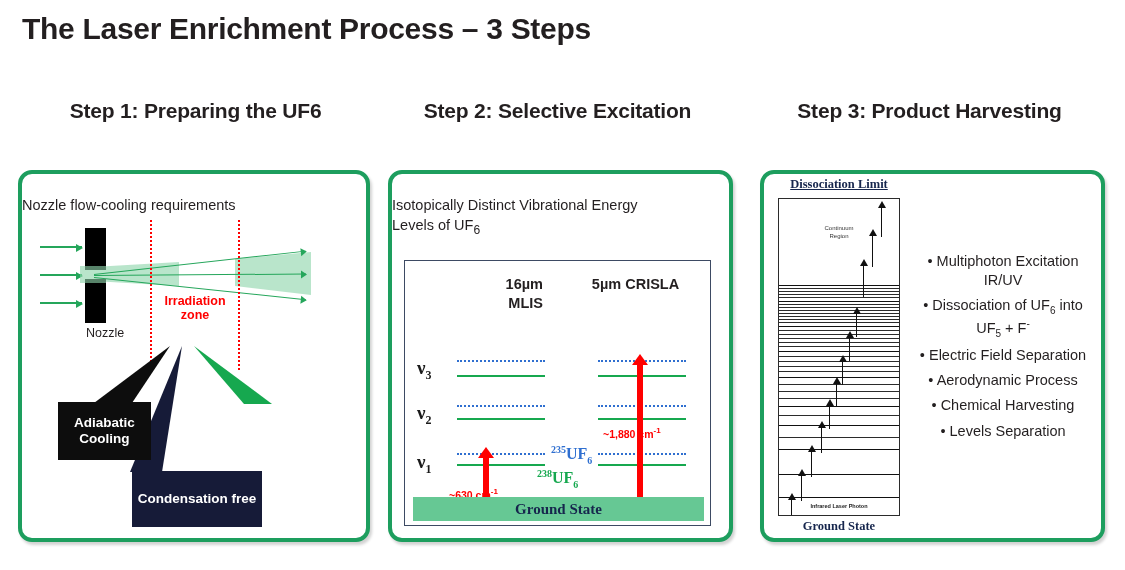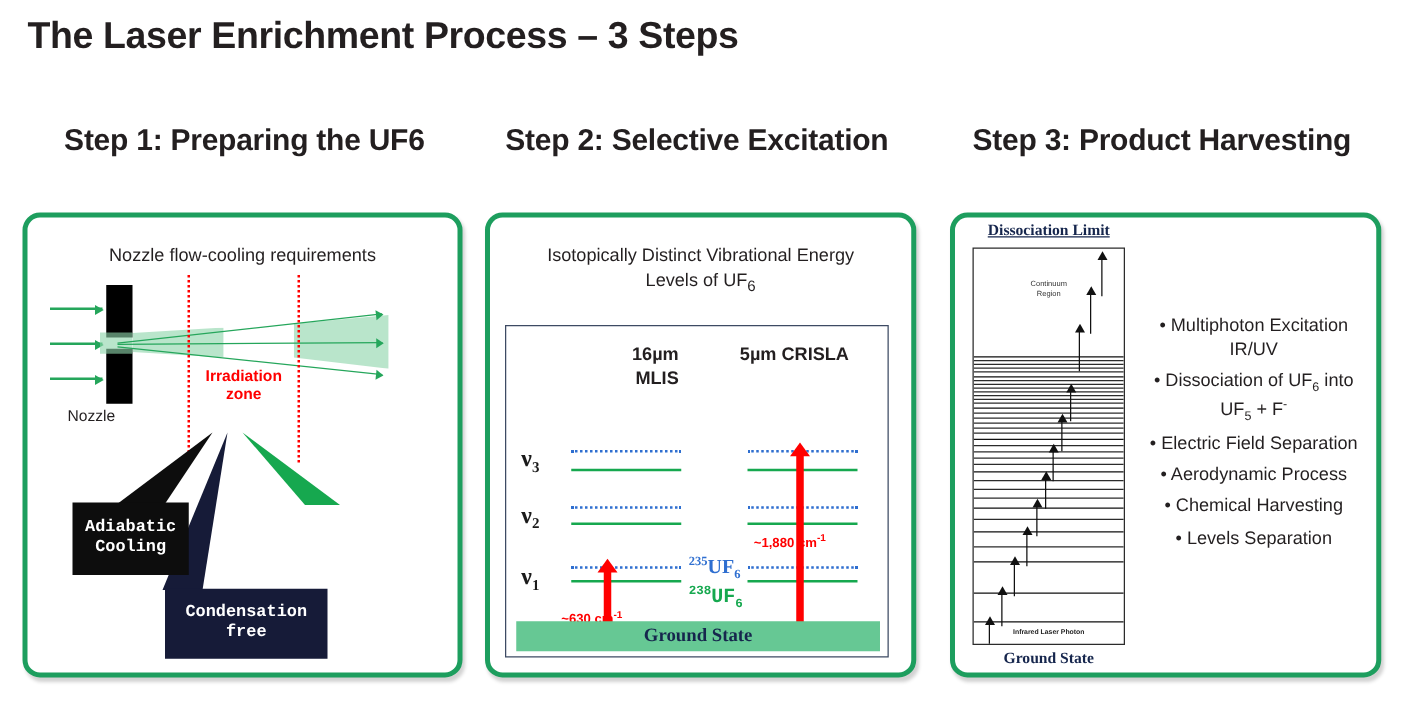--- a/index.html
+++ b/index.html
@@ -11,21 +11,21 @@
     overflow:hidden;
     position:relative;
   }
   .main-title{
     position:absolute;left:22px;top:12px;
     font-size:30px;font-weight:bold;letter-spacing:-0.3px;
     color:#231f20;
   }
   .step-head{
     position:absolute;top:99px;
-    font-size:24px;font-weight:bold;
+    font-size:21px;font-weight:bold;
     text-align:center;color:#231f20;
     letter-spacing:-0.2px;
   }
   #sh1{left:18px;width:355px;}
   #sh2{left:385px;width:345px;}
   #sh3{left:752px;width:355px;}
 
   .panel{
     position:absolute;top:170px;height:372px;
     background:#ffffff;
@@ -33,21 +33,21 @@
     border-radius:14px;
     box-sizing:border-box;
     box-shadow:2px 3px 3px rgba(0,0,0,.18);
   }
   #p1{left:18px;width:352px;}
   #p2{left:388px;width:345px;}
   #p3{left:760px;width:345px;}
 
   .panel-title{
     position:absolute;left:0;right:0;
-    text-align:center;font-size:14.5px;color:#231f20;
+    text-align:left;font-size:14.5px;color:#231f20;
     line-height:1.35;
   }
 
   
   .nozzle-wrap{position:absolute;left:0;top:48px;width:100%;height:130px;}
   .nozzle-blk{position:absolute;background:#000;}
   .in-arrow{position:absolute;height:0;border-top:2.6px solid #25a65b;}
   .in-arrow::after{
     content:"";position:absolute;right:-1px;top:-4.2px;
     border-left:7px solid #25a65b;
@@ -68,21 +68,21 @@
     position:absolute;text-align:center;color:#ff0000;
     font-size:12.5px;font-weight:bold;line-height:1.15;
   }
   .nozzle-label{
     position:absolute;font-size:12.5px;color:#231f20;font-weight:500;
   }
   .callout{
     position:absolute;box-sizing:border-box;
     display:flex;align-items:center;justify-content:center;
     text-align:center;color:#ffffff;
-    font-family:Liberation Mono, monospace;
+    font-family:Liberation Sans, sans-serif;
     font-weight:bold;font-size:13.5px;line-height:1.2;
   }
   .ptr{position:absolute;width:0;height:0;}
 
   
   .inner-box{
     position:absolute;left:12px;top:86px;width:307px;height:266px;
     border:1.6px solid #3d4a63;background:#fff;box-sizing:border-box;
   }
   .col-head{
@@ -198,21 +198,21 @@
     <div class="out-line" style="left:72px;top:55px;width:213px;transform:rotate(6.0deg);"></div>
 
     <div class="dotline" style="left:128px;top:-2px;height:150px;"></div>
     <div class="dotline" style="left:216px;top:-2px;height:150px;"></div>
 
     <div class="irr-label" style="left:132px;top:72px;width:82px;">
       <div>Irradiation</div>
       <div>zone</div>
     </div>
 
-    <div class="nozzle-label" style="left:32px;top:104px;">Nozzle</div>
+    <div class="nozzle-label" style="left:64px;top:104px;">Nozzle</div>
   </div>
 
   <div class="ptr" style="left:60px;top:178px;border-left:0 solid transparent;border-right:78px solid transparent;border-bottom:0;
               width:0;height:0;"></div>
   <svg width="352" height="200" style="position:absolute;left:0;top:170px;pointer-events:none;">
     <polygon points="148,2 68,62 108,62" fill="#0d0d0d"></polygon>
     <polygon points="160,2 108,128 140,128" fill="#161b38"></polygon>
     <polygon points="172,2 222,60 250,60" fill="#16a84f"></polygon>
   </svg>
 
@@ -270,21 +270,21 @@
     <div class="cm-label" style="left:44px;top:226px;">
       <span>~630 cm</span><sup>-1</sup>
     </div>
     <div class="cm-label" style="left:198px;top:165px;">
       <span>~1,880 cm</span><sup>-1</sup>
     </div>
 
     <div class="iso iso235" style="left:146px;top:183px;">
       <sup>235</sup><span>UF</span><sub>6</sub>
     </div>
-    <div class="iso iso238" style="left:146px;top:207px;font-family:Liberation Mono, monospace;">
+    <div class="iso iso238" style="left:132px;top:207px;">
       <sup>238</sup><span>UF</span><sub>6</sub>
     </div>
 
     <div class="gstate" style="left:8px;bottom:4px;width:291px;height:24px;">Ground State</div>
   </div>
 </div>
 
 <div class="panel" id="p3">
 
   <div class="diss-limit">Dissociation Limit</div>

